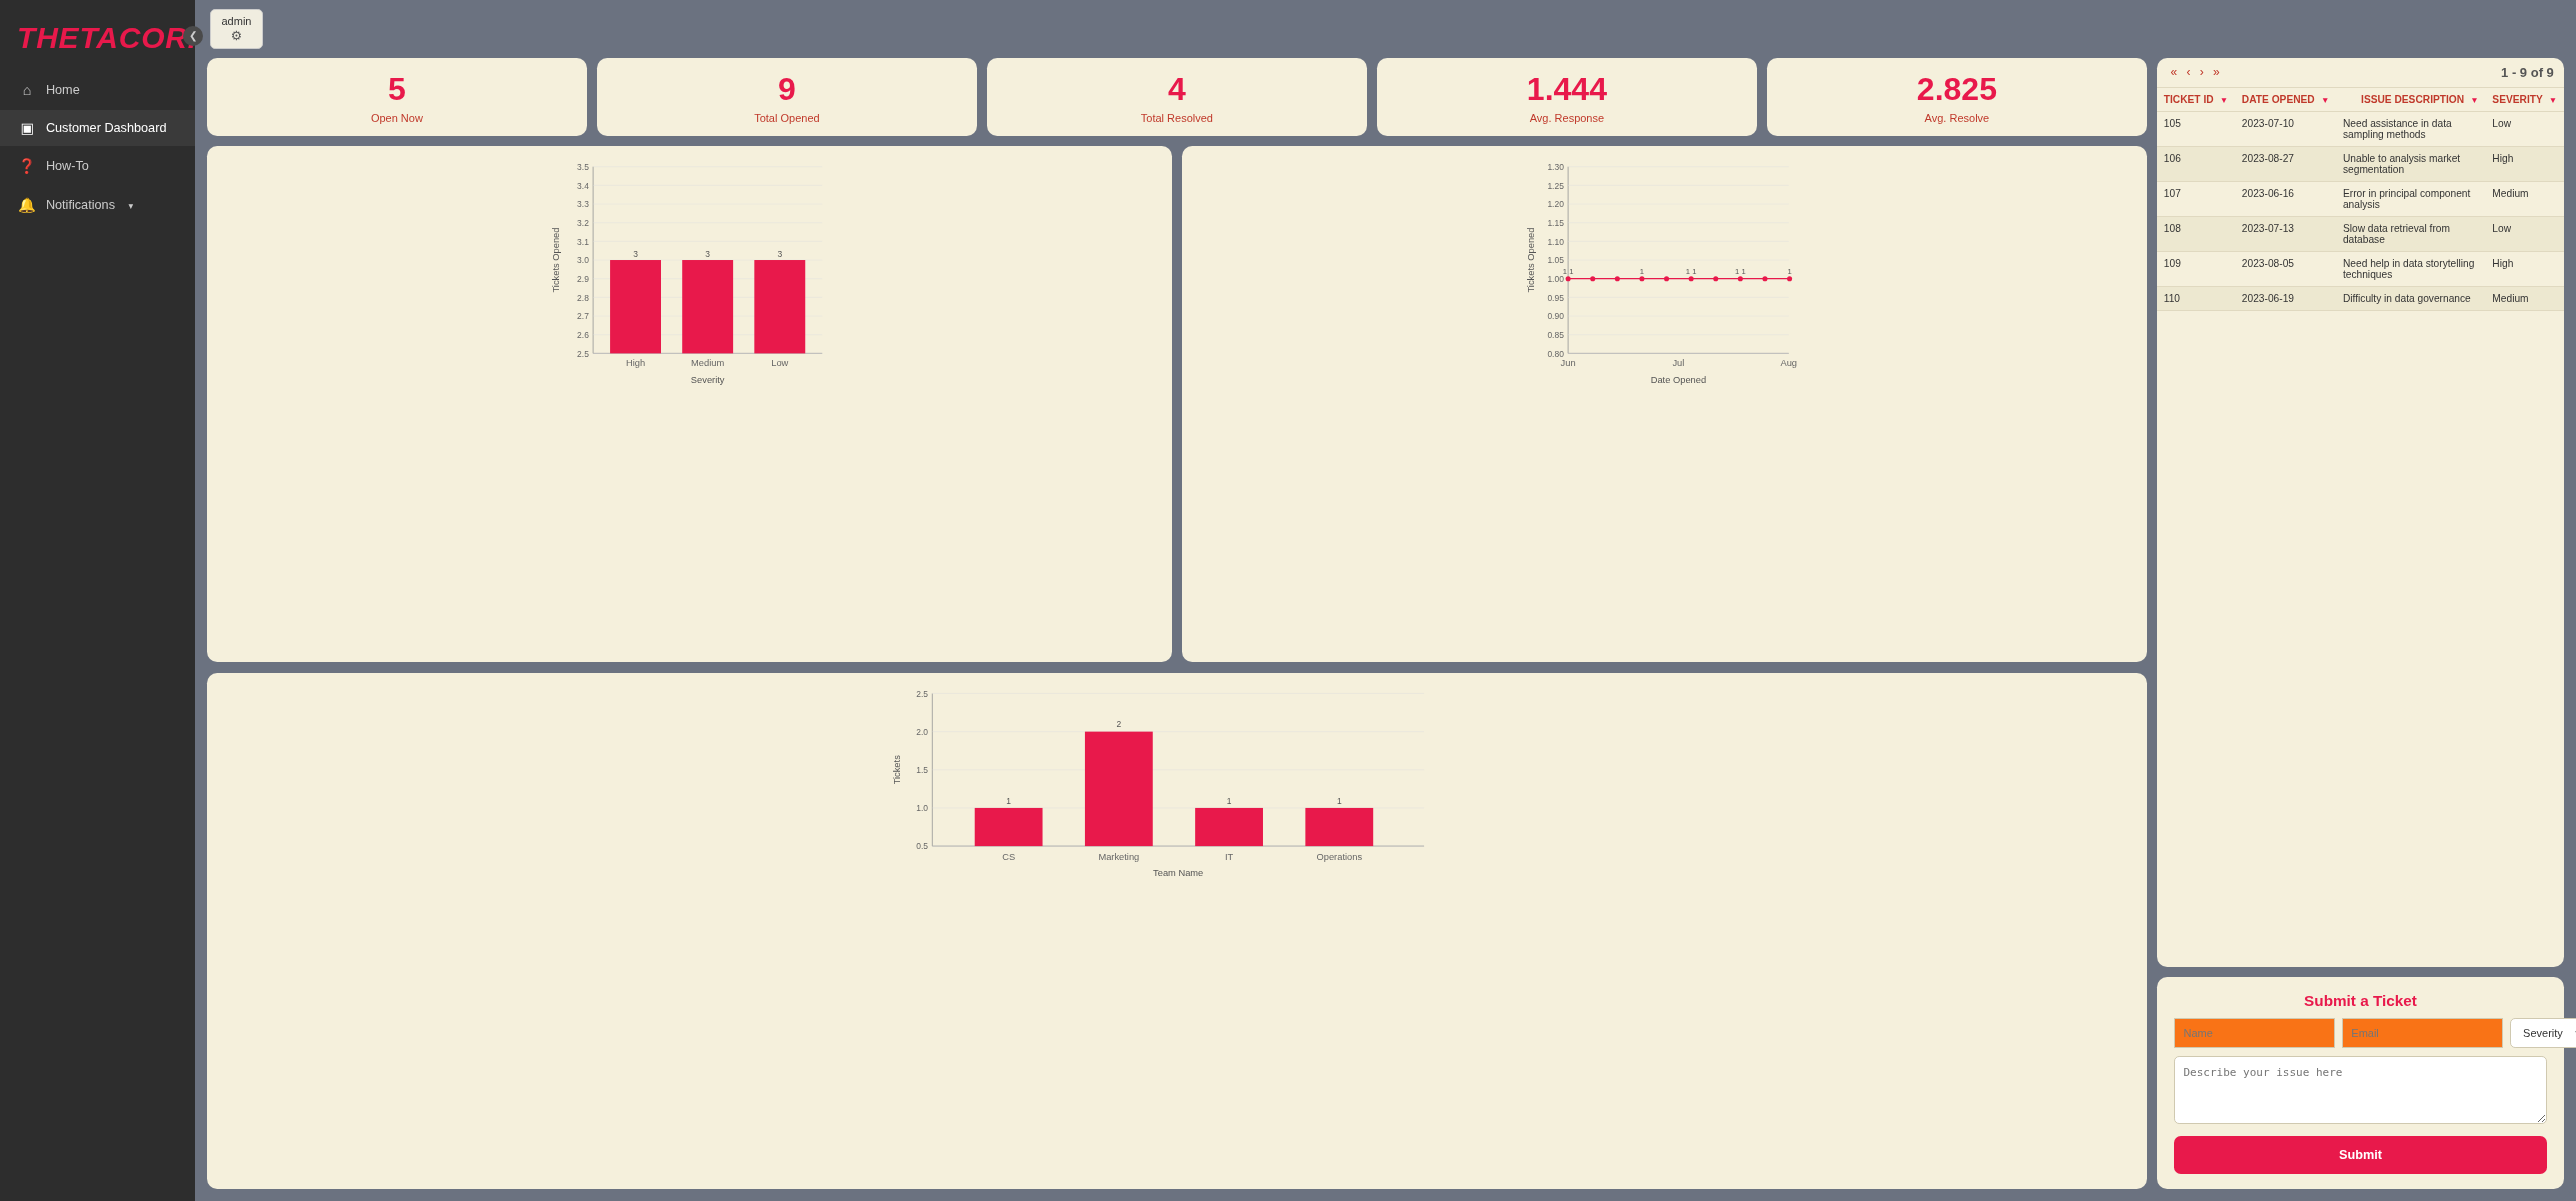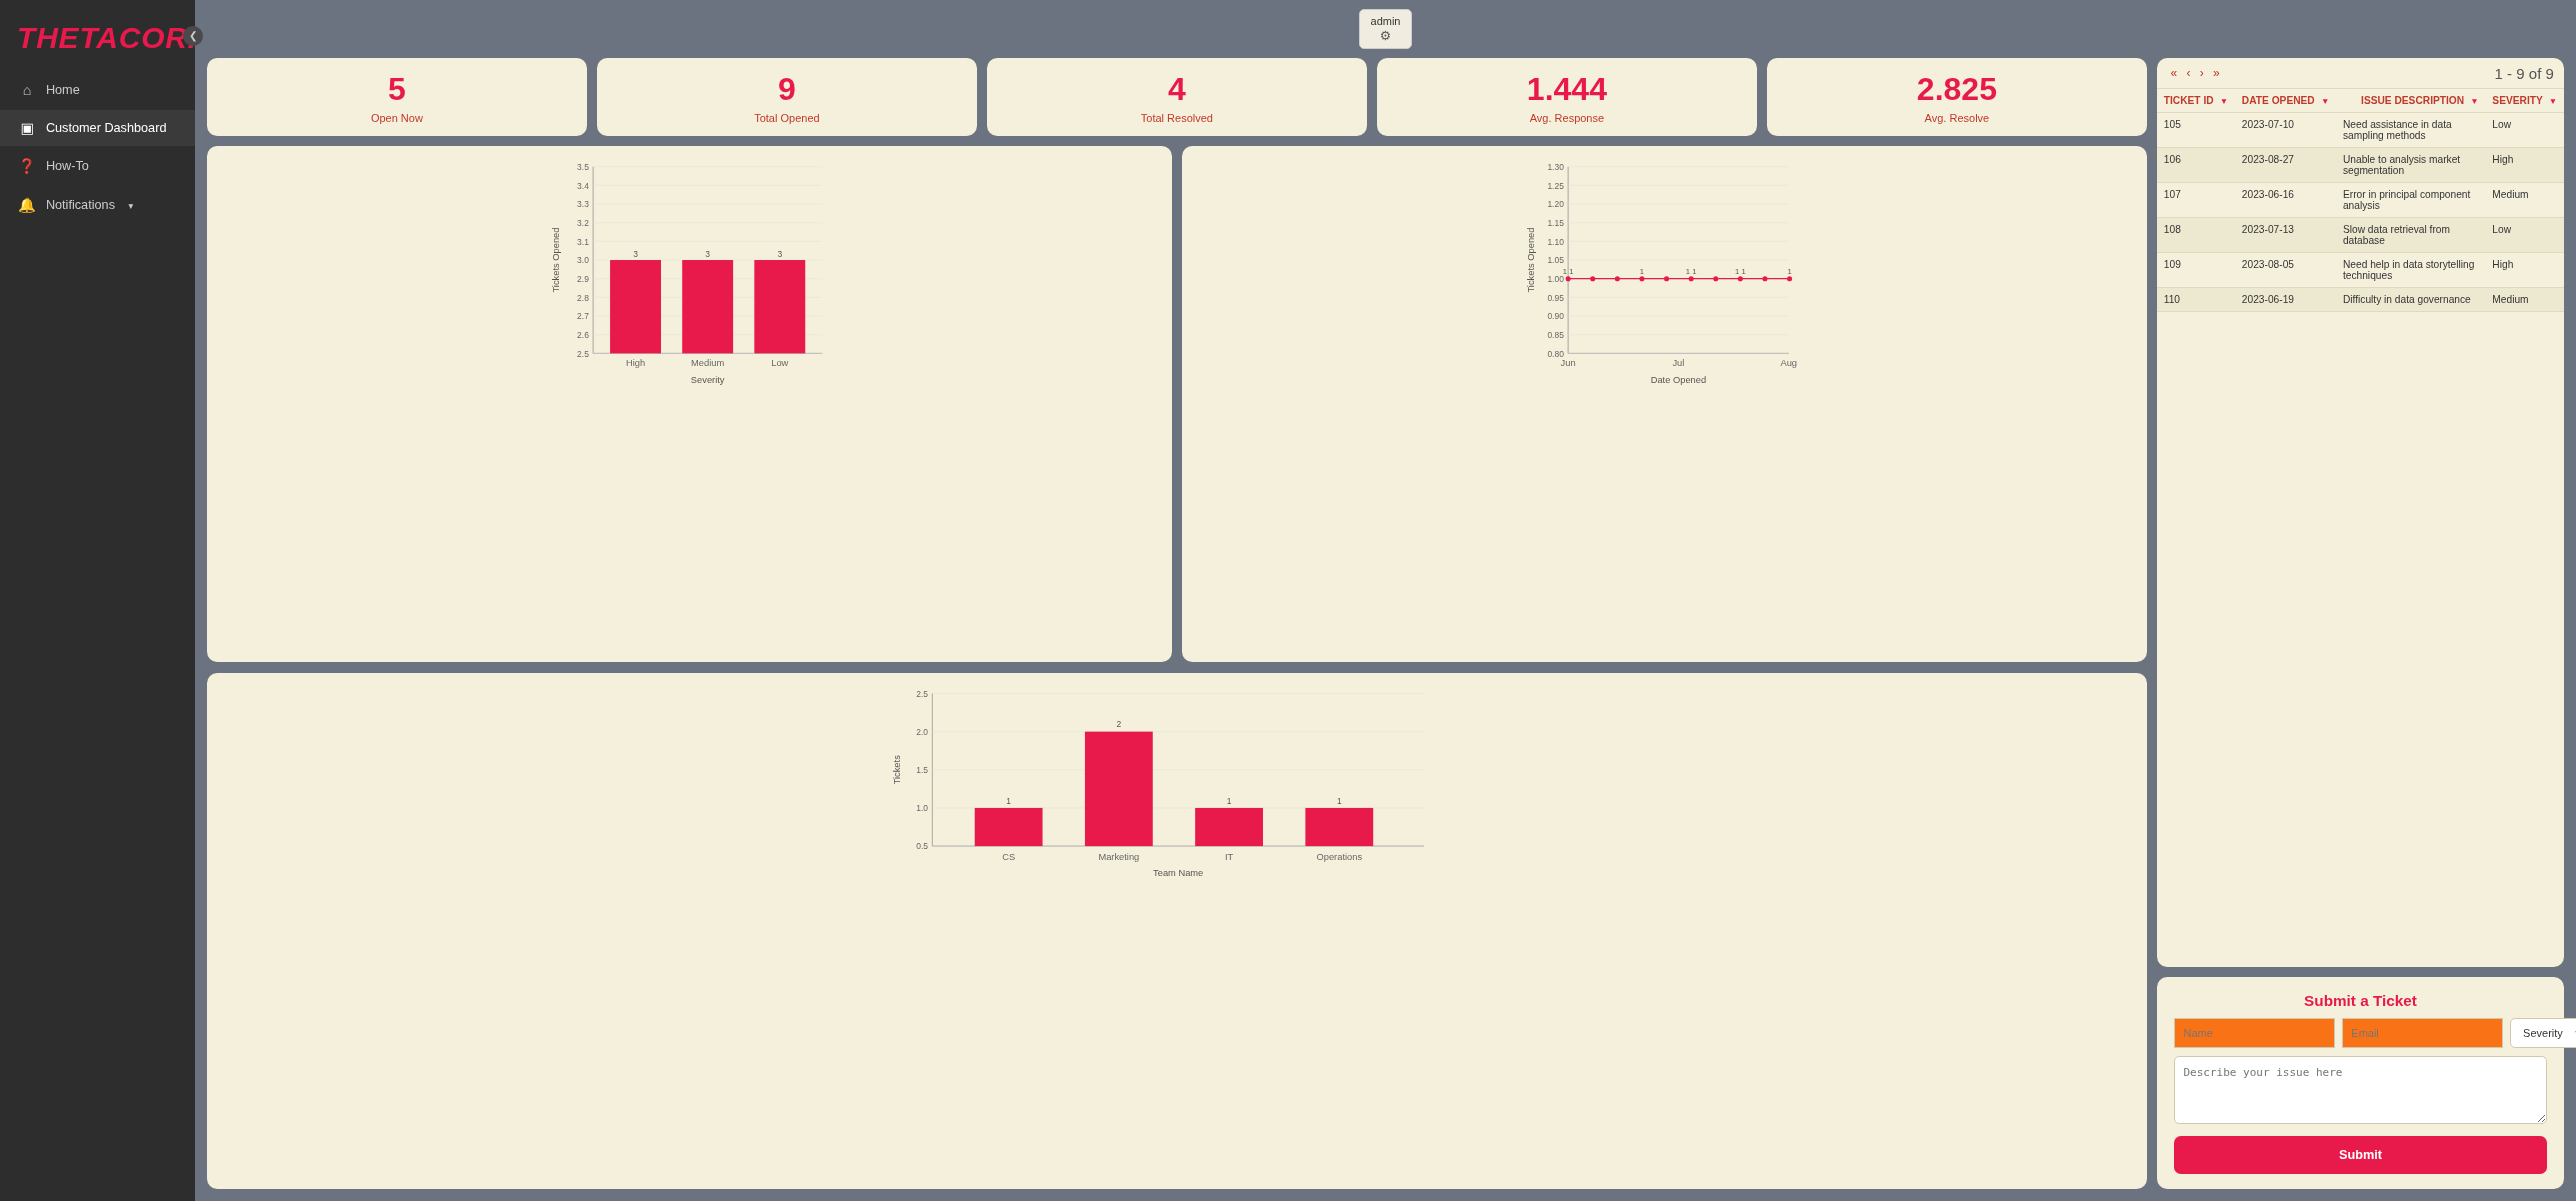--- a/index.html
+++ b/index.html
@@ -56,21 +56,21 @@
       flex: 1;
       display: flex;
       flex-direction: column;
       overflow: auto;
       background: #6b7280;
     }
 
     
     #topbar {
       display: flex;
-      justify-content: center;
+      justify-content: flex-start;
       align-items: center;
       padding: 8.5px 15.3px;
       gap: 8.5px;
     }
     .admin-btn {
       background: #f0ede0;
       border: 0.8px solid #ccc;
       border-radius: 5.1px;
       padding: 5.1px 10.2px;
       font-size: 11px;
@@ -145,21 +145,21 @@
       gap: 3.4px;
       font-size: 11px;
       color: #c0392b;
       border-bottom: 0.8px solid #e0d9c0;
     }
     .table-nav .nav-arrows { display: flex; gap: 2.5px; }
     .table-nav button {
       background: none; border: none; cursor: pointer;
       color: #c0392b; font-size: 12px; padding: 0.8px 3.4px;
     }
-    .table-nav .page-info { margin-left: auto; color: #555; font-size: 15px; }
+    .table-nav .page-info { margin-left: auto; color: #555; font-size: 13px; font-weight: bold; }
     .tickets-table { width: 100%; border-collapse: collapse; font-size: 10.2px; }
     .tickets-table th {
       background: #f5f0dc;
       color: #c0392b;
       padding: 6px 6.8px;
       text-align: right;
       border-bottom: 1.7px solid #e0d9c0;
       white-space: nowrap;
       position: sticky; top: 0;
     }

